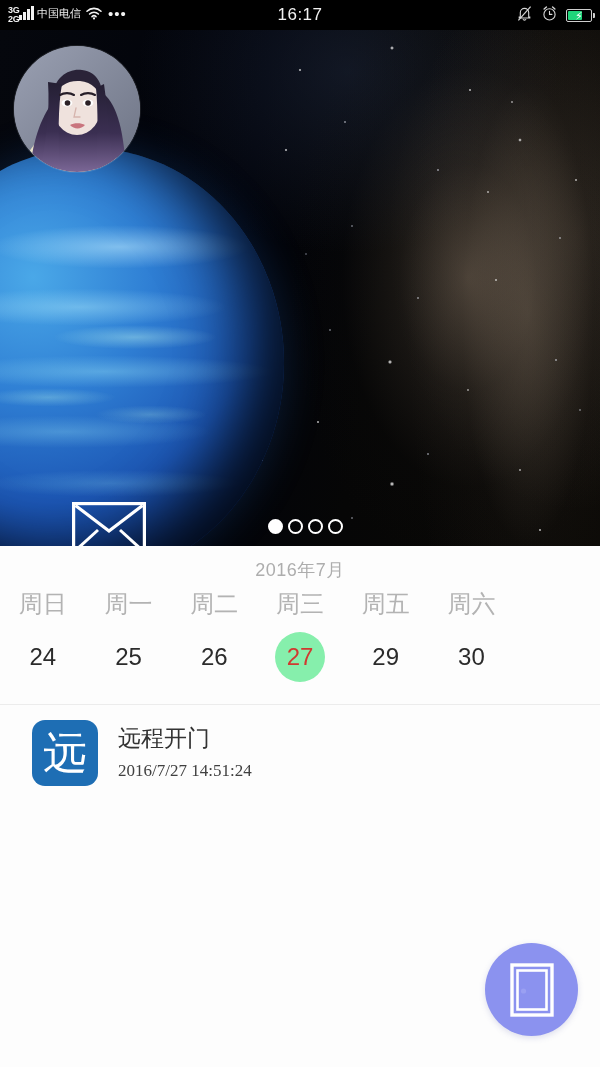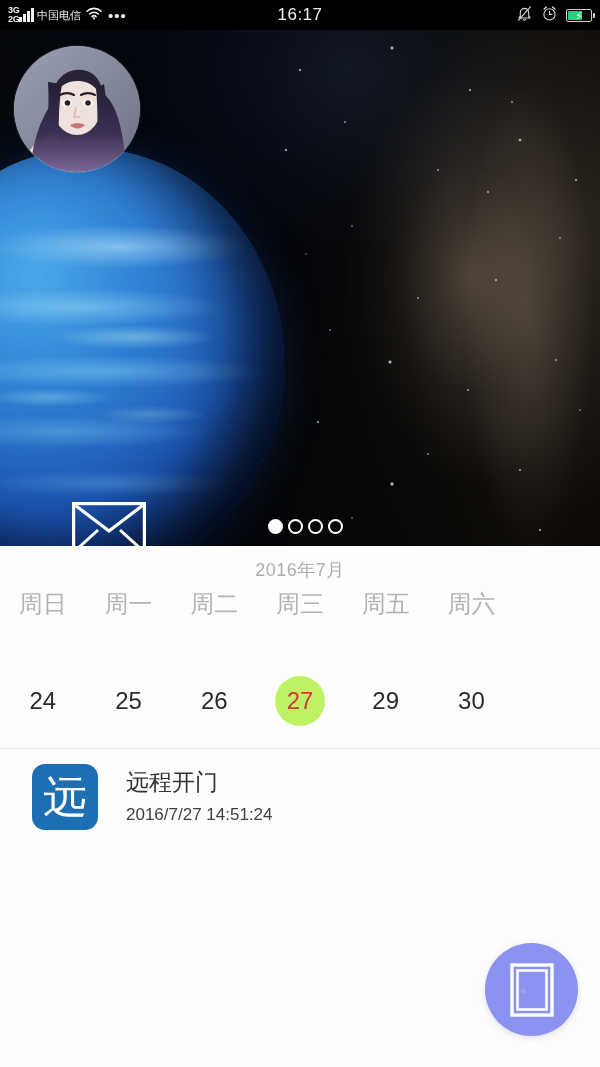--- a/index.html
+++ b/index.html
@@ -25,21 +25,20 @@
     position: relative;
     height: 30px;
     background: #000000;
     display: flex;
     align-items: center;
     color: #f2f2f2;
     z-index: 40;
   }
   .sb-left {
     display: flex;
-    align-items: center;
     padding-left: 8px;
     gap: 1px;
   }
   .net-gen {
     display: flex;
     flex-direction: column;
     justify-content: center;
     line-height: 1;
     font-size: 9px;
     font-weight: bold;
@@ -257,40 +256,39 @@
   }
   .cal-grid {
     display: grid;
     grid-template-columns: repeat(7, 1fr);
   }
   .cal-col {
     display: flex;
     flex-direction: column;
     align-items: center;
     cursor: pointer;
-    gap: 44px;
   }
   .cal-dow {
     font-size: 24px;
     color: #b3b3b3;
     line-height: 1;
     padding-bottom: 16px;
   }
   .cal-date {
     font-size: 24px;
     color: #2b2b2b;
     width: 50px;
     height: 50px;
     line-height: 50px;
     text-align: center;
     border-radius: 50%;
   }
   .cal-col.selected .cal-date {
     color: #d03a30;
-    background: #bef264;
+    background: #86efac;
   }
 
   
   .list-wrap {
     margin-top: 22px;
     border-top: 1px solid #ececec;
     background: #fdfdfd;
   }
   .list-item {
     display: flex;
@@ -305,24 +303,25 @@
     background: #1e6eb4;
     color: #ffffff;
     font-size: 44px;
     line-height: 66px;
     text-align: center;
     flex: 0 0 auto;
     font-family: "DejaVu Sans", "Liberation Sans", sans-serif;
     overflow: hidden;
   }
   .li-text {
-    margin-left: 28px;
+    margin-left: 20px;
     display: flex;
     flex-direction: column;
     justify-content: center;
+    font-family: Liberation Serif, serif;
   }
   .li-title {
     font-size: 23px;
     color: #333333;
     line-height: 1.2;
   }
   .li-sub {
     font-size: 17px;
     color: #404040;
     margin-top: 8px;

